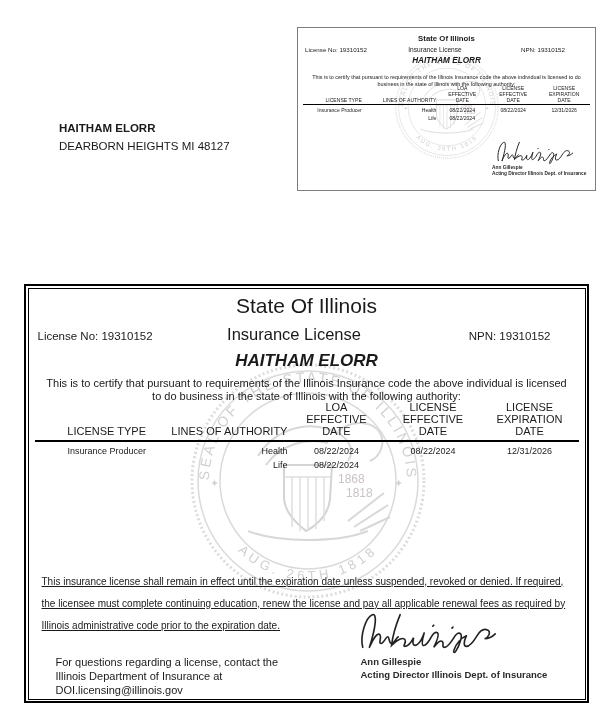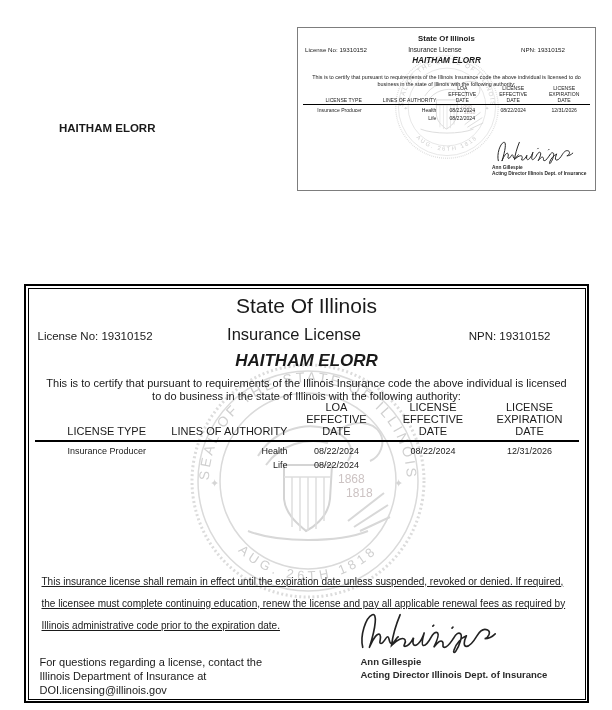--- a/index.html
+++ b/index.html
@@ -50,31 +50,32 @@
   .m-info{position:absolute;top:36px;left:9px;right:34px;display:flex;align-items:baseline;}
   .m-info .l{flex:1;text-align:left;font-size:11.5px;}
   .m-info .c{flex:0 0 auto;font-size:16.5px;}
   .m-info .r{flex:1;text-align:right;font-size:11.5px;}
   .m-name{position:absolute;top:62px;left:0;right:0;text-align:center;font-size:17px;font-weight:bold;font-style:italic;}
   .m-cert{position:absolute;top:88px;left:14px;right:14px;text-align:center;font-size:11px;line-height:13.5px;}
   .m-table{position:absolute;top:112px;left:6px;width:calc(100% - 12px);}
   .m-terms{position:absolute;top:282px;left:13px;right:15px;font-size:10px;line-height:22px;text-decoration:underline;}
   .m-sig{position:absolute;left:324px;top:318px;width:150px;height:48px;}
   .m-sigtext{position:absolute;left:332px;top:366px;font-size:9.5px;line-height:13.5px;font-weight:bold;color:#2a2a2a;}
-  .m-contact{position:absolute;left:11px;top:366px;font-size:11px;line-height:14px;white-space:pre-line;}
+  .m-contact{position:absolute;left:27px;top:366px;font-size:11px;line-height:14px;white-space:pre-line;}
   .m-seal{position:absolute;left:159px;top:72px;width:240px;height:240px;}
   svg{display:block;}
 </style>
 </head>
 <body>
 
 <div class="canvas">
 
   <div class="addr">
     <div class="nm">HAITHAM ELORR</div>
+    <div>DEARBORN HEIGHTS MI 48127</div>
   </div>
 
   <div class="card">
 
     <svg class="c-seal" viewBox="0 0 240 240" aria-hidden="true">
       <circle cx="120" cy="120" r="116" fill="none" stroke="#dcdcdc" stroke-width="3" stroke-dasharray="2 2.5"></circle>
       <circle cx="120" cy="120" r="110" fill="none" stroke="#dadada" stroke-width="1.5"></circle>
       <circle cx="120" cy="120" r="88" fill="none" stroke="#dadada" stroke-width="1.5"></circle>
       <defs>
         <path id="arcT1" d="M 21 120 A 99 99 0 1 1 219 120" fill="none"></path>

